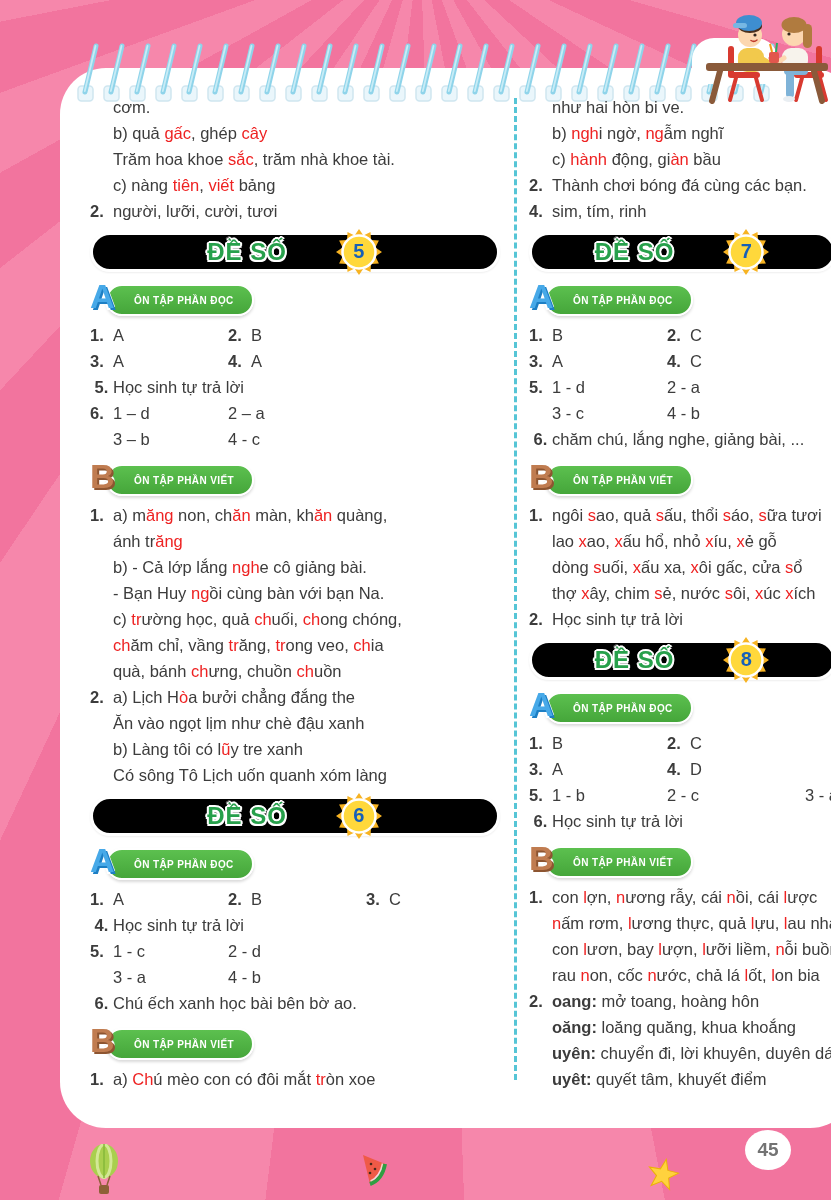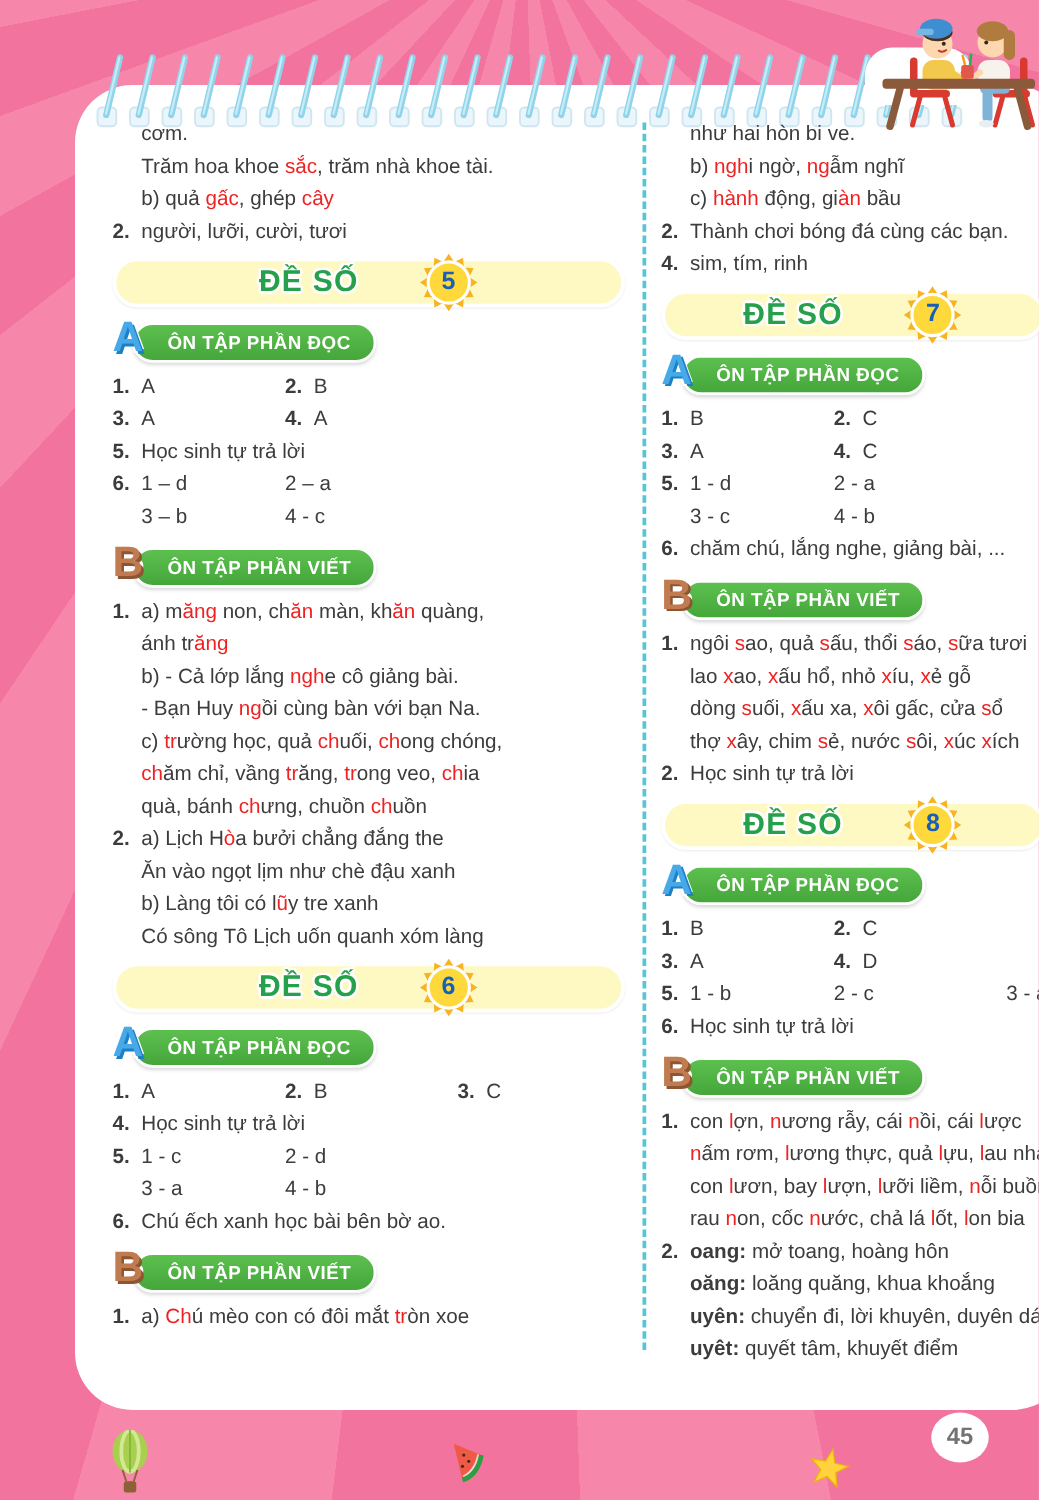--- a/index.html
+++ b/index.html
@@ -24,49 +24,49 @@
   .col.right{ flex:1; min-width:0; }
 
   .line{ line-height:26px; white-space:nowrap; }
   .in1{ padding-left:23px; }
   .seg-r{ color:#ee2222; }
   .seg-b{ font-weight:bold; }
   .seg-n{ font-weight:bold; display:inline-block; min-width:23px; }
   .lines.intro{ margin-bottom:6px; }
 
   .deheader{
-    position:relative; height:34px; background:#fef9c3; border:3px solid #ffffff;
+    position:relative; height:34px; background:#000000; border:3px solid #ffffff;
     border-radius:999px; display:flex; align-items:center; justify-content:center;
     margin:8px 4px 10px 0; overflow:visible; box-shadow:0 1px 2px rgba(0,0,0,.07);gap:40px;
   }
   .detitle{
     font-size:24px; font-weight:800; color:#27a04b; letter-spacing:1px;
     text-shadow:-2px 0 0 #fff,2px 0 0 #fff,0 -2px 0 #fff,0 2px 0 #fff,
       -1.5px -1.5px 0 #fff,1.5px 1.5px 0 #fff,1.5px -1.5px 0 #fff,-1.5px 1.5px 0 #fff;
   }
   .sun{ position:relative; width:48px; height:48px; margin-left:8px; flex:0 0 auto; }
   .sun svg{ position:absolute; inset:0; }
   .sunnum{ position:absolute; inset:0; display:flex; align-items:center; justify-content:center;
     font-weight:800; font-size:20px; color:#1660b8; padding-bottom:1px; }
 
   .sechead{ position:relative; height:34px; margin:10px 0 6px; }
   .seclet{ position:absolute; left:0; top:-3px; z-index:2; font-size:34px; font-weight:800; line-height:1; }
   .seclet.a{ color:#47a9e8; text-shadow:2px 2px 0 #1d7fc4,-1.5px -1.5px 0 #fff,1.5px -1.5px 0 #fff,-1.5px 1.5px 0 #fff; }
   .seclet.b{ color:#c07c50; text-shadow:2px 2px 0 #8d5531,-1.5px -1.5px 0 #fff,1.5px -1.5px 0 #fff,-1.5px 1.5px 0 #fff; }
   .secpill{
     position:absolute; left:16px; top:2px; height:28px; display:inline-flex; align-items:center;
     background:linear-gradient(#5cc04f,#45a63a); border:2.5px solid #fff; border-radius:999px;
-    padding:0 18px 0 26px; color:#fff; font-weight:800; font-size:15px; letter-spacing:.4px;
+    padding:0 18px 0 26px; color:#fff; font-weight:800; font-size:10px; letter-spacing:.4px;
     box-shadow:0 2px 3px rgba(0,0,0,.15); white-space:nowrap;
   }
 
   .answers{ margin:1px 0 1px; }
   .ansrow{ display:flex; line-height:26px; }
   .anscell{ flex:0 0 auto; width:138px; white-space:nowrap; }
-  .anscell.wide{ width:auto; }
+  .anscell.wide{ width:auto;text-align:center; }
   .pad .anscell:first-child{ padding-left:23px; box-sizing:border-box; }
 
   .pagebadge{
     position:absolute; right:40px; top:1130px; width:46px; height:40px; background:#fff;
     border-radius:50%; display:flex; align-items:center; justify-content:center;
     font-weight:800; font-size:19px; color:#737373; z-index:5;
   }
   .footicon{ position:absolute; z-index:5; }
   .icon-balloon{ left:86px; top:1144px; }
   .icon-melon{ left:358px; top:1152px; }
@@ -253,22 +253,23 @@
       <line x1="96" y1="44" x2="94" y2="36" stroke="#f39c12" stroke-width="2"></line>
       <line x1="100" y1="44" x2="101" y2="35" stroke="#27ae60" stroke-width="2"></line>
       <rect x="93" y="44" width="10" height="11" rx="2" fill="#e2574d"></rect>
     </svg>
 
     <div class="cols">
 
       <div class="col left">
         <div class="lines intro">
             <div class="line in1"><span>cơm.</span></div>
+            <div class="line in1"><span>b)  quả </span><span class="seg-r">gấc</span><span>, ghép </span><span class="seg-r">cây</span></div>
             <div class="line in1"><span>Trăm hoa khoe </span><span class="seg-r">sắc</span><span>, trăm nhà khoe tài.</span></div>
-            <div class="line in1"><span>b)  quả </span><span class="seg-r">gấc</span><span>, ghép </span><span class="seg-r">cây</span></div>
+            <div class="line in1"><span>c)  nàng </span><span class="seg-r">tiên</span><span>, </span><span class="seg-r">viết</span><span> bảng</span></div>
             <div class="line in0"><span class="seg-n">2.</span><span>người, lưỡi, cười, tươi</span></div>
           </div>
 
         <div class="deheader">
           <span class="detitle">ĐỀ SỐ</span>
           <span class="sun">
             <svg viewBox="0 0 48 48">
                 <polygon points="47,24 40.4,28.4 43.9,35.5 36,36 35.5,43.9 28.4,40.4 24,47 19.6,40.4 12.5,43.9 12,36 4.1,35.5 7.6,28.4 1,24 7.6,19.6 4.1,12.5 12,12 12.5,4.1 19.6,7.6 24,1 28.4,7.6 35.5,4.1 36,12 43.9,12.5 40.4,19.6" fill="#f7b322"></polygon>
                 <circle cx="24" cy="24" r="16.5" fill="#ffd83b" stroke="#ffffff" stroke-width="2.5"></circle>
               </svg>

